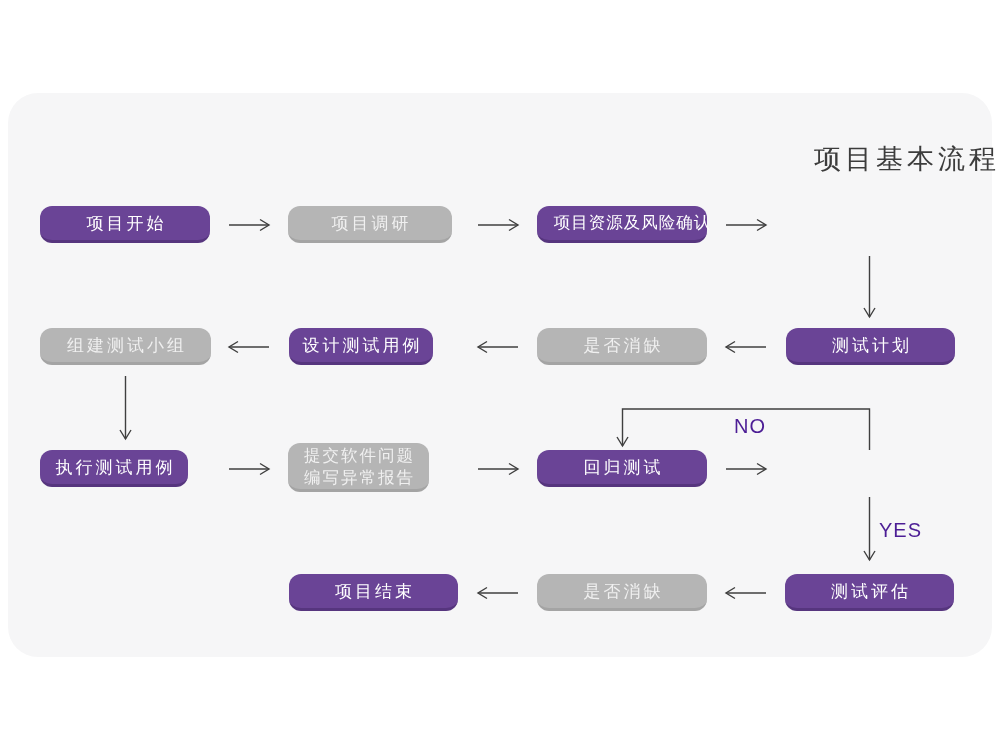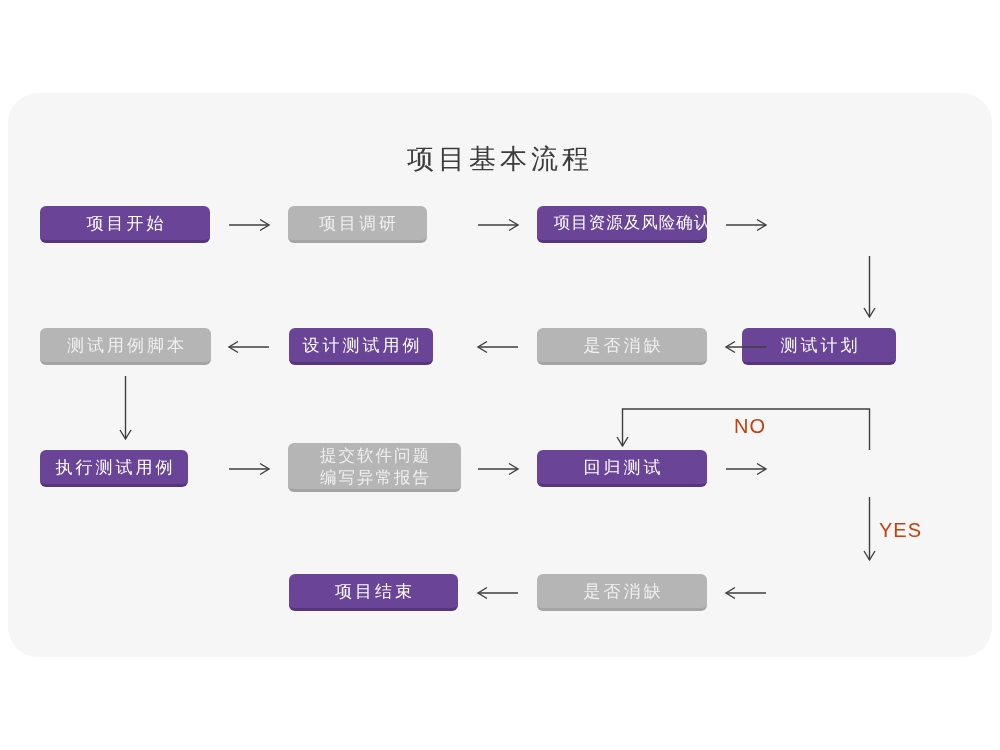--- a/index.html
+++ b/index.html
@@ -19,32 +19,32 @@
     width: 984px;
     height: 564px;
     background: #f6f6f7;
     border-radius: 30px;
   }
   .title {
     position: absolute;
     left: 0;
     top: 141px;
     width: 100%;
-    text-align: center;
+    text-align: right;
     font-size: 27px;
     font-weight: 500;
     letter-spacing: 4px;
     color: #3c3c3c;
   }
   .node {
     position: absolute;
     display: flex;
     align-items: center;
     justify-content: center;
-    border-radius: 6px;
+    border-radius: 12px;
     font-size: 17px;
     letter-spacing: 3px;
     white-space: nowrap;
     text-indent: 3px; 
   }
   .node.purple {
     background: #6a4496;
     border-bottom: 3px solid #56357e;
     color: #ffffff;
   }
@@ -66,75 +66,78 @@
   svg.arrows {
     position: absolute;
     left: 0; top: 0;
     width: 1000px; height: 750px;
     pointer-events: none;
   }
   .arrow { stroke: #3f3f3f; stroke-width: 1.4; fill: none; }
   .edge-label {
     position: absolute;
     font-size: 20px;
-    color: #c2410c;
+    color: #4c1d95;
     letter-spacing: 1px;
   }
 </style>
 </head>
 <body>
 
 <div class="page">
 
   <div class="card"></div>
 
   <div class="title">项目基本流程</div>
 
   <div class="node purple" style="left:40px;top:206px;width:170px;height:37px">
     <span>项目开始</span>
   </div>
-  <div class="node gray" style="left:288px;top:206px;width:139px;height:37px">
+  <div class="node gray" style="left:288px;top:206px;width:164px;height:37px">
     <span>项目调研</span>
   </div>
   <div class="node purple tight" style="left:537px;top:206px;width:170px;height:37px">
     <span>项目资源及风险确认</span>
   </div>
 
   <div class="node gray" style="left:40px;top:328px;width:171px;height:37px">
-    <span>测试用例脚本</span>
+    <span>组建测试小组</span>
   </div>
   <div class="node purple" style="left:289px;top:328px;width:144px;height:37px">
     <span>设计测试用例</span>
   </div>
   <div class="node gray" style="left:537px;top:328px;width:170px;height:37px">
     <span>是否消缺</span>
   </div>
-  <div class="node purple" style="left:742px;top:328px;width:154px;height:37px">
+  <div class="node purple" style="left:786px;top:328px;width:169px;height:37px">
     <span>测试计划</span>
   </div>
 
   <div class="node purple" style="left:40px;top:450px;width:148px;height:37px">
     <span>执行测试用例</span>
   </div>
-  <div class="node gray" style="left:288px;top:443px;width:173px;height:49px">
+  <div class="node gray" style="left:288px;top:443px;width:141px;height:49px">
     <span class="stack">
       <span>提交软件问题</span>
       <span>编写异常报告</span>
     </span>
   </div>
   <div class="node purple" style="left:537px;top:450px;width:170px;height:37px">
     <span>回归测试</span>
   </div>
 
   <div class="node purple" style="left:289px;top:574px;width:169px;height:37px">
     <span>项目结束</span>
   </div>
   <div class="node gray" style="left:537px;top:574px;width:170px;height:37px">
     <span>是否消缺</span>
   </div>
+  <div class="node purple" style="left:785px;top:574px;width:169px;height:37px">
+    <span>测试评估</span>
+  </div>
 
   <div class="edge-label" style="left:726px;top:415px;width:48px;text-align:center">NO</div>
   <div class="edge-label" style="left:879px;top:519px">YES</div>
 
   <svg class="arrows" viewBox="0 0 1000 750">
 
     <g>
       <line class="arrow" x1="229" y1="225" x2="269" y2="225"></line>
       <polyline class="arrow" points="260,219.5 269,225 260,230.5"></polyline>
     </g>

